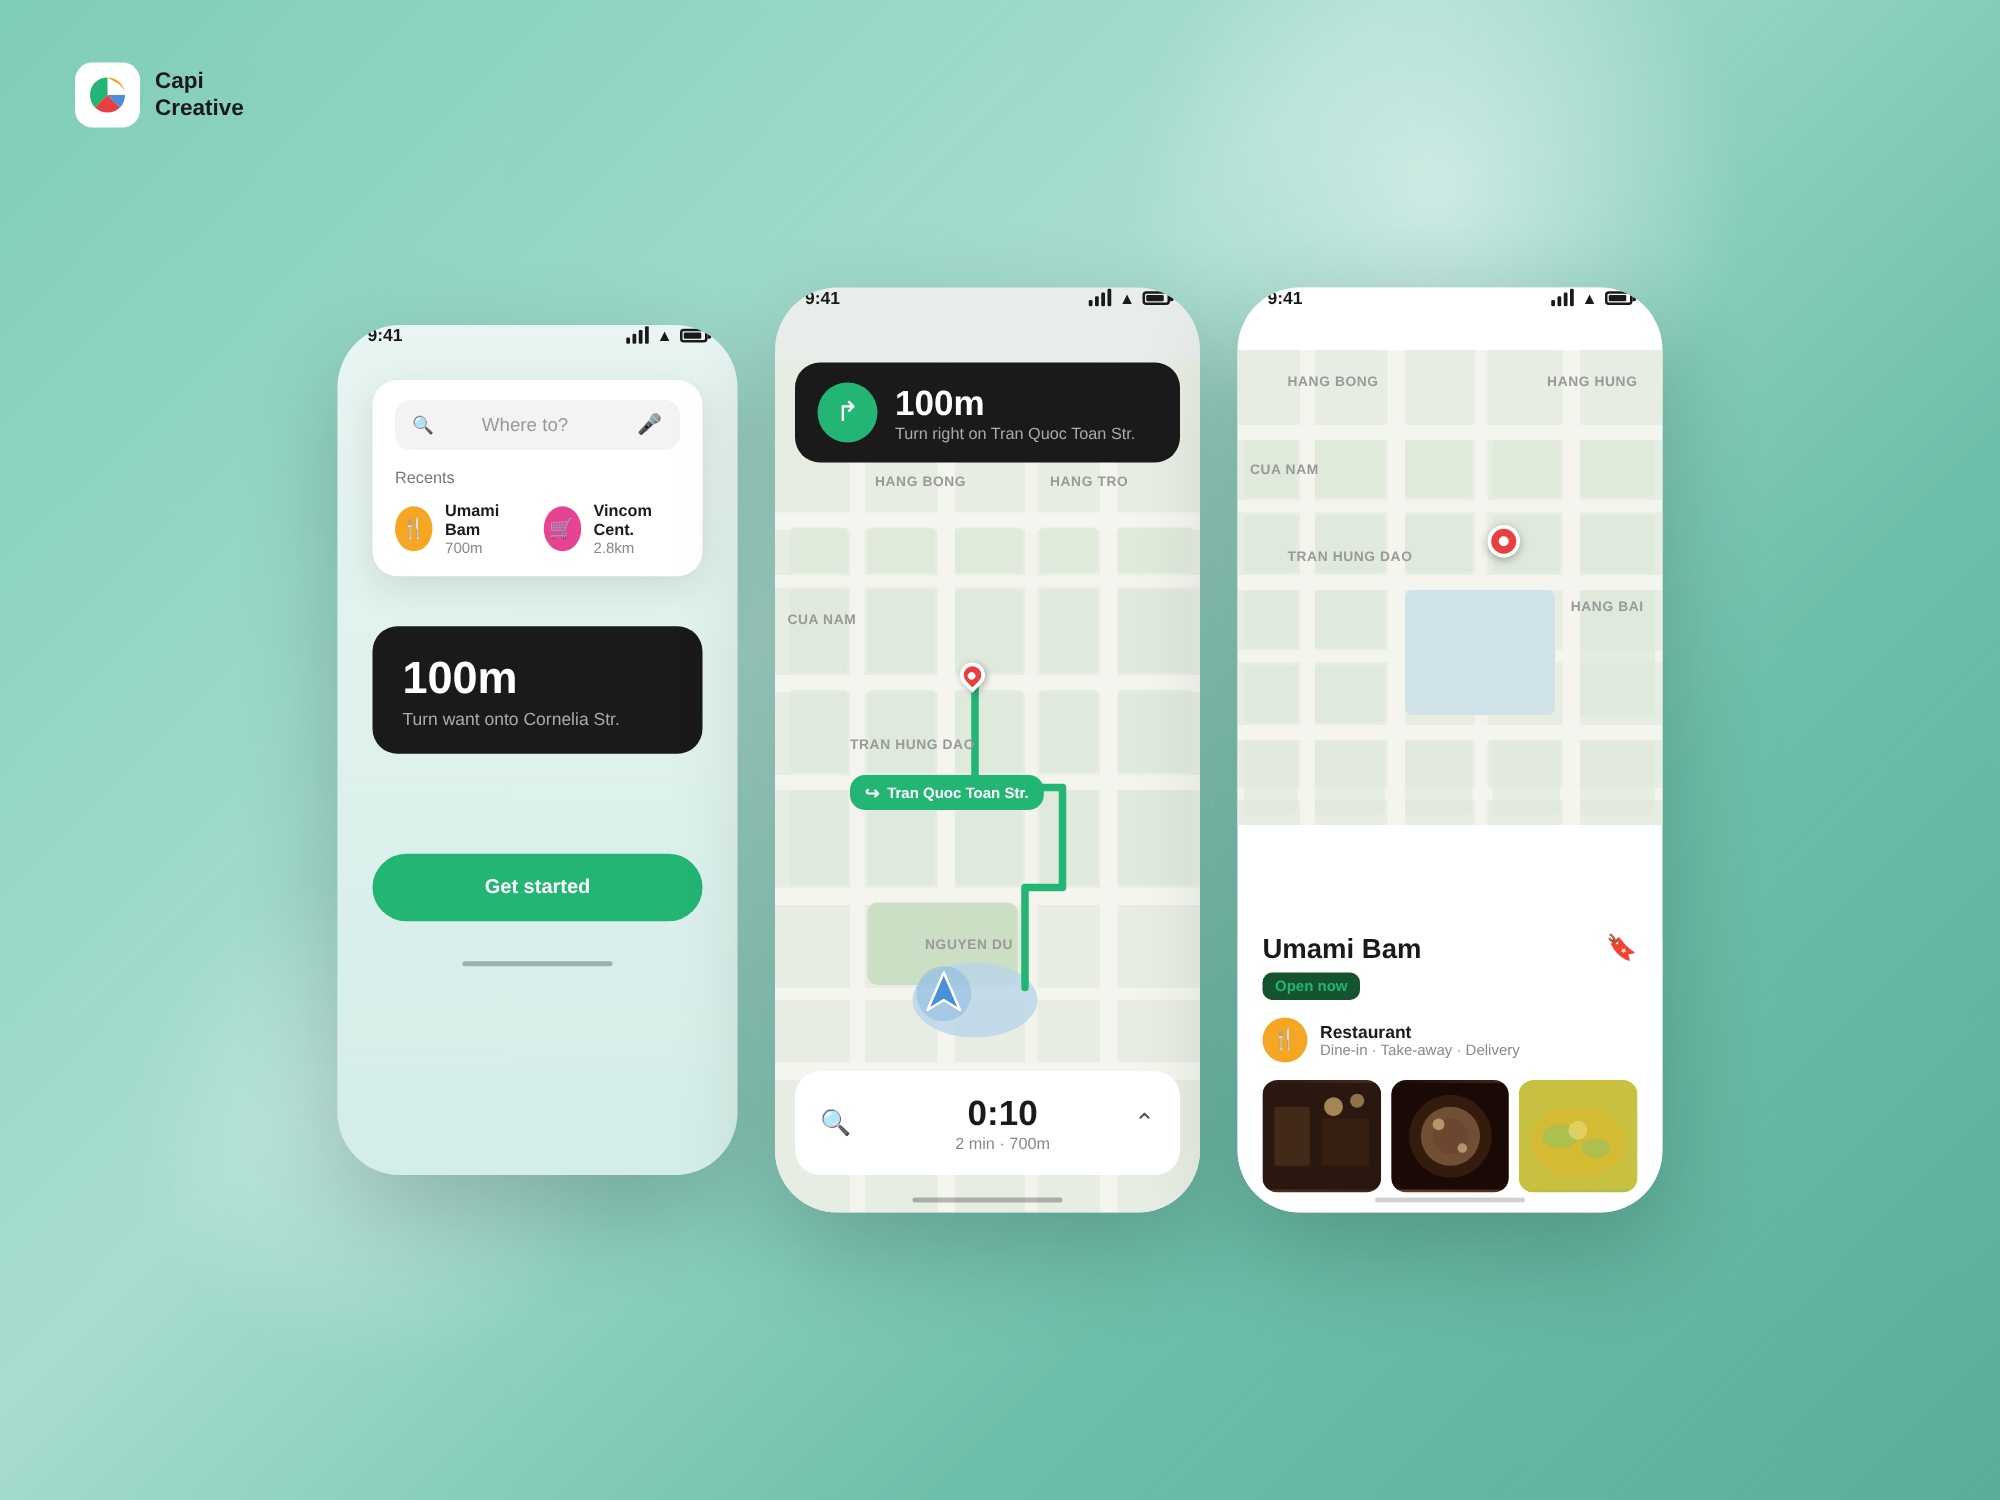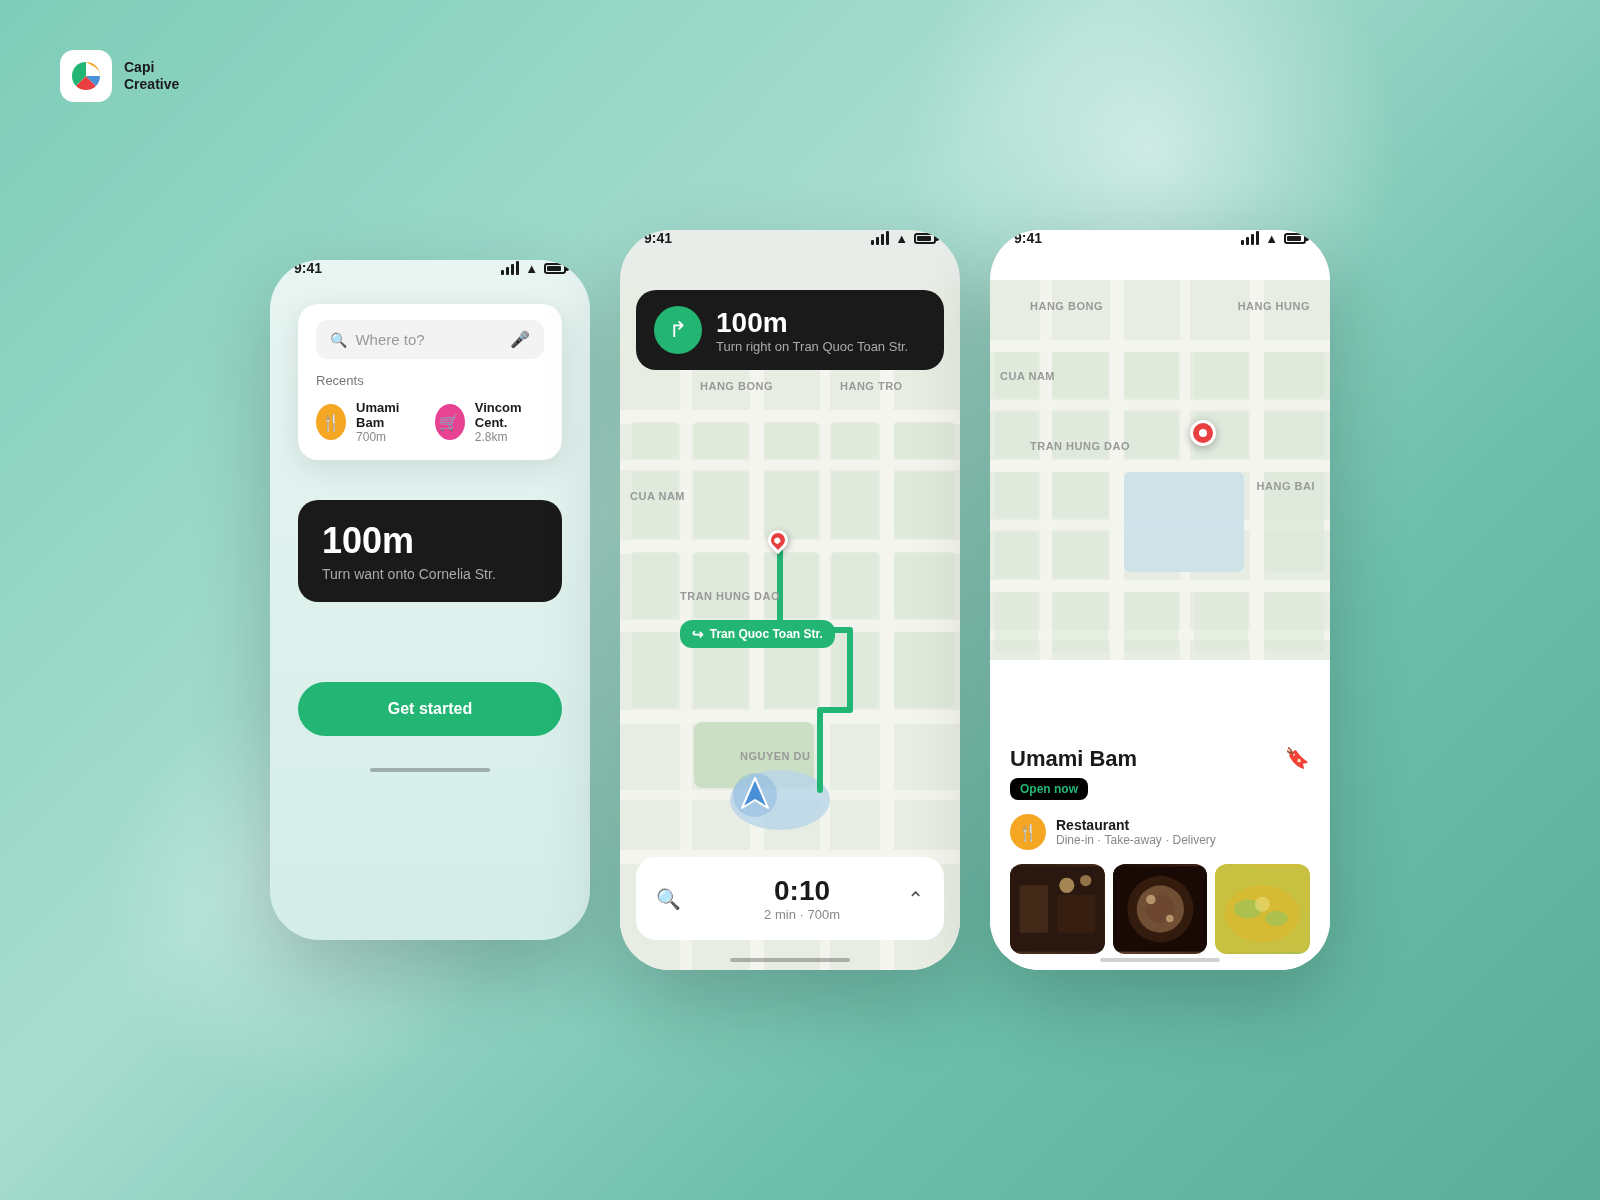--- a/index.html
+++ b/index.html
@@ -38,21 +38,21 @@
     }
     .brand-logo {
       width: 52px; height: 52px;
       border-radius: 14px;
       background: white;
       display: flex; align-items: center; justify-content: center;
       position: relative;
       overflow: hidden;
     }
     .brand-text { display: flex; flex-direction: column; }
-    .brand-name { font-size: 14px; font-weight: 700; color: #1a1a1a; line-height: 1.2; }
+    .brand-name { font-size: 18px; font-weight: 700; color: #1a1a1a; line-height: 1.2; }
 
     
     .phones {
       position: absolute;
       top: 50%;
       left: 50%;
       transform: translate(-50%, -50%);
       display: flex;
       align-items: center;
       gap: 30px;
@@ -139,21 +139,21 @@
     }
     .search-input-row {
       display: flex;
       align-items: center;
       background: #f3f3f3;
       border-radius: 12px;
       padding: 10px 14px;
       margin-bottom: 14px;
     }
     .search-icon-small { font-size: 14px; color: #888; margin-right: 8px; }
-    .search-placeholder { color: #999; font-size: 15px; flex: 1; }
+    .search-placeholder { color: #999; font-size: 15px; flex: 1; margin-left: 30px; }
     .mic-icon { font-size: 16px; color: #888; }
     .recents-label { font-size: 13px; color: #777; margin-bottom: 12px; font-weight: 500; }
     .recent-items { display: flex; gap: 16px; }
     .recent-item { display: flex; align-items: center; gap: 10px; }
     .recent-icon-orange {
       width: 36px; height: 36px; border-radius: 50%;
       background: #f5a623;
       display: flex; align-items: center; justify-content: center;
       font-size: 16px; color: white;
     }
@@ -285,21 +285,21 @@
       display: flex;
       justify-content: space-between;
       align-items: flex-start;
       margin-bottom: 6px;
     }
     .place-name { font-size: 22px; font-weight: 800; color: #1a1a1a; }
     .bookmark-icon { font-size: 20px; color: #888; }
     .place-address { font-size: 13px; color: #888; margin-bottom: 10px; line-height: 1.4; }
     .open-badge {
       display: inline-block;
-      background: #000000;
+      background: #14532d;
       color: #22b573;
       font-size: 12px;
       font-weight: 600;
       padding: 4px 10px;
       border-radius: 8px;
       margin-bottom: 14px;
     }
     .category-row {
       display: flex;
       align-items: center;

